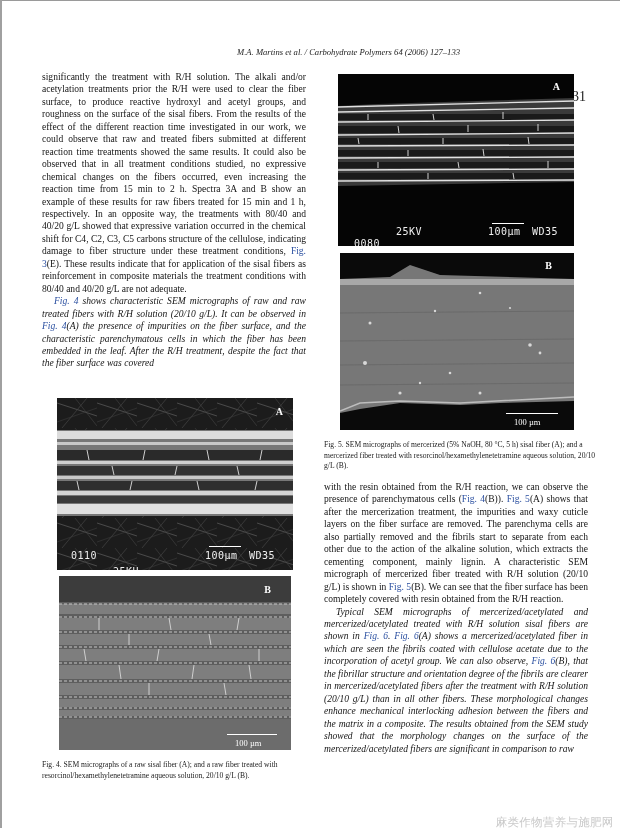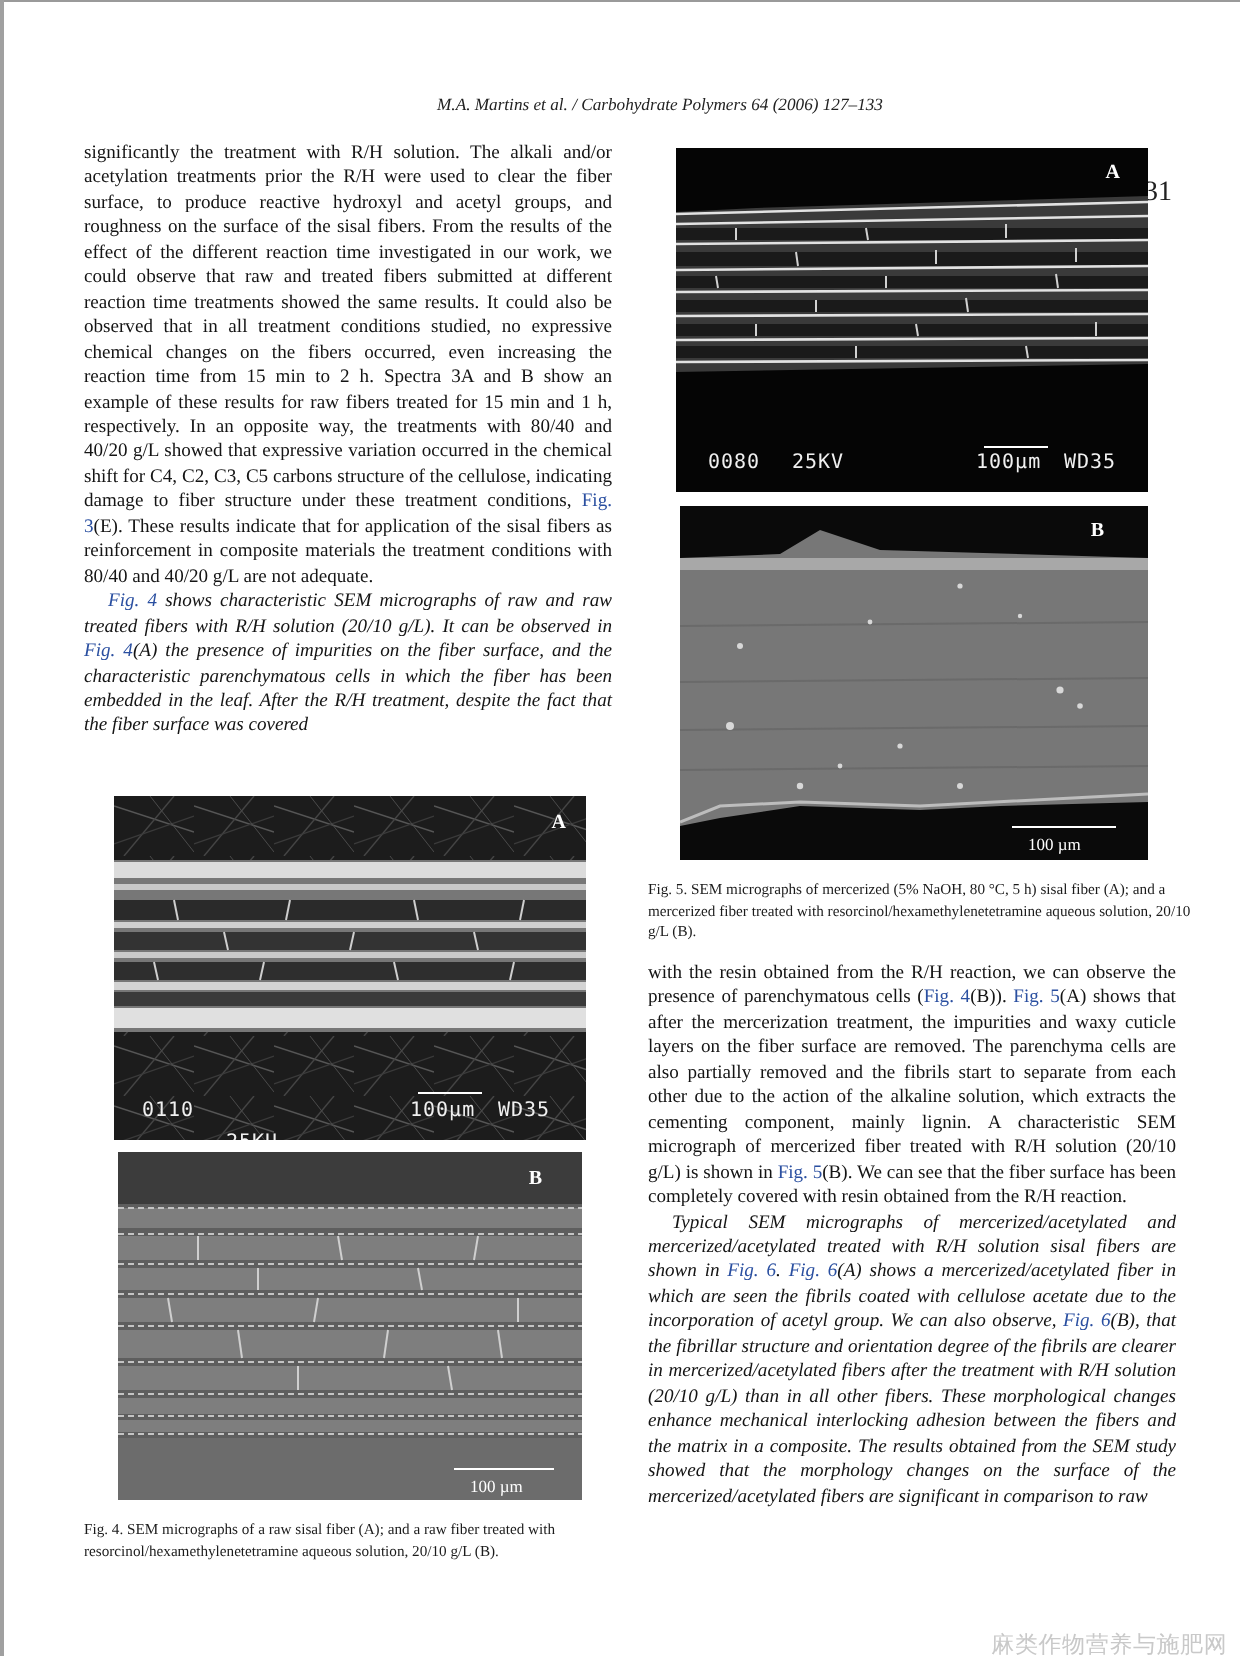--- a/index.html
+++ b/index.html
@@ -3,21 +3,21 @@
 <meta charset="utf-8">
 <style>
   html, body { margin: 0; padding: 0; }
   body {
     width: 620px; height: 828px; background: #ffffff; position: relative; overflow: hidden;
     font-family: "Liberation Serif", "DejaVu Serif", serif; color: #111;
   }
   .frame-top { position: absolute; left: 0; top: 0; width: 620px; height: 1px; background: #9a9a9a; }
   .frame-left { position: absolute; left: 0; top: 0; width: 2px; height: 828px; background: #a0a0a0; }
   .running-head {
-    position: absolute; top: 47px; left: 200px; width: 260px; text-align: center;
+    position: absolute; top: 47px; left: 200px; width: 260px; text-align: right;
     font-style: italic; font-size: 8.6px; color: #222; white-space: nowrap;
   }
   .page-number { position: absolute; top: 47px; left: 565px; font-size: 14px; color: #222; margin-top: 42px; }
 
   .col { position: absolute; font-size: 9.55px; line-height: 12.45px; text-align: justify; color: #141414; }
   .col p { margin: 0; }
   .col p.indent { text-indent: 12px; font-style: italic; }
   .ref { color: #2a4fa0; }
 
   #col-left-text { left: 42px; top: 71px; width: 264px; }
@@ -188,21 +188,21 @@
       <line x1="70" y1="76" x2="70" y2="82"></line>
         <line x1="145" y1="75" x2="146" y2="82"></line>
       <line x1="40" y1="88" x2="40" y2="94"></line>
         <line x1="120" y1="88" x2="121" y2="94"></line>
         <line x1="210" y1="87" x2="210" y2="94"></line>
       <line x1="90" y1="99" x2="90" y2="105"></line>
         <line x1="175" y1="99" x2="176" y2="105"></line>
     </g>
   </svg>
   <span class="panel-label" style="right:14px;top:7px;">A</span>
-  <span class="sem-meta" style="left:16px;top:152px;text-align:right;">0080</span>
+  <span class="sem-meta" style="left:16px;top:164px;text-align:right;">0080</span>
   <span class="sem-meta" style="left:58px;top:152px;">25KV</span>
   <div class="scale-bar" style="left:154px;top:149px;width:32px;height:1px;"></div>
   <span class="sem-meta" style="left:150px;top:152px;">100µm</span>
   <span class="sem-meta" style="left:194px;top:152px;">WD35</span>
 </div>
 
 <div class="figure" id="fig5b">
   <svg width="234" height="177" viewBox="0 0 234 177">
     <rect width="234" height="177" fill="#0a0a0a"></rect>
     <path d="M0 26 L50 24 L70 12 L100 22 L234 26 L234 148 L160 150 L120 152 L60 150 L20 156 L0 160 Z" fill="#777"></path>

